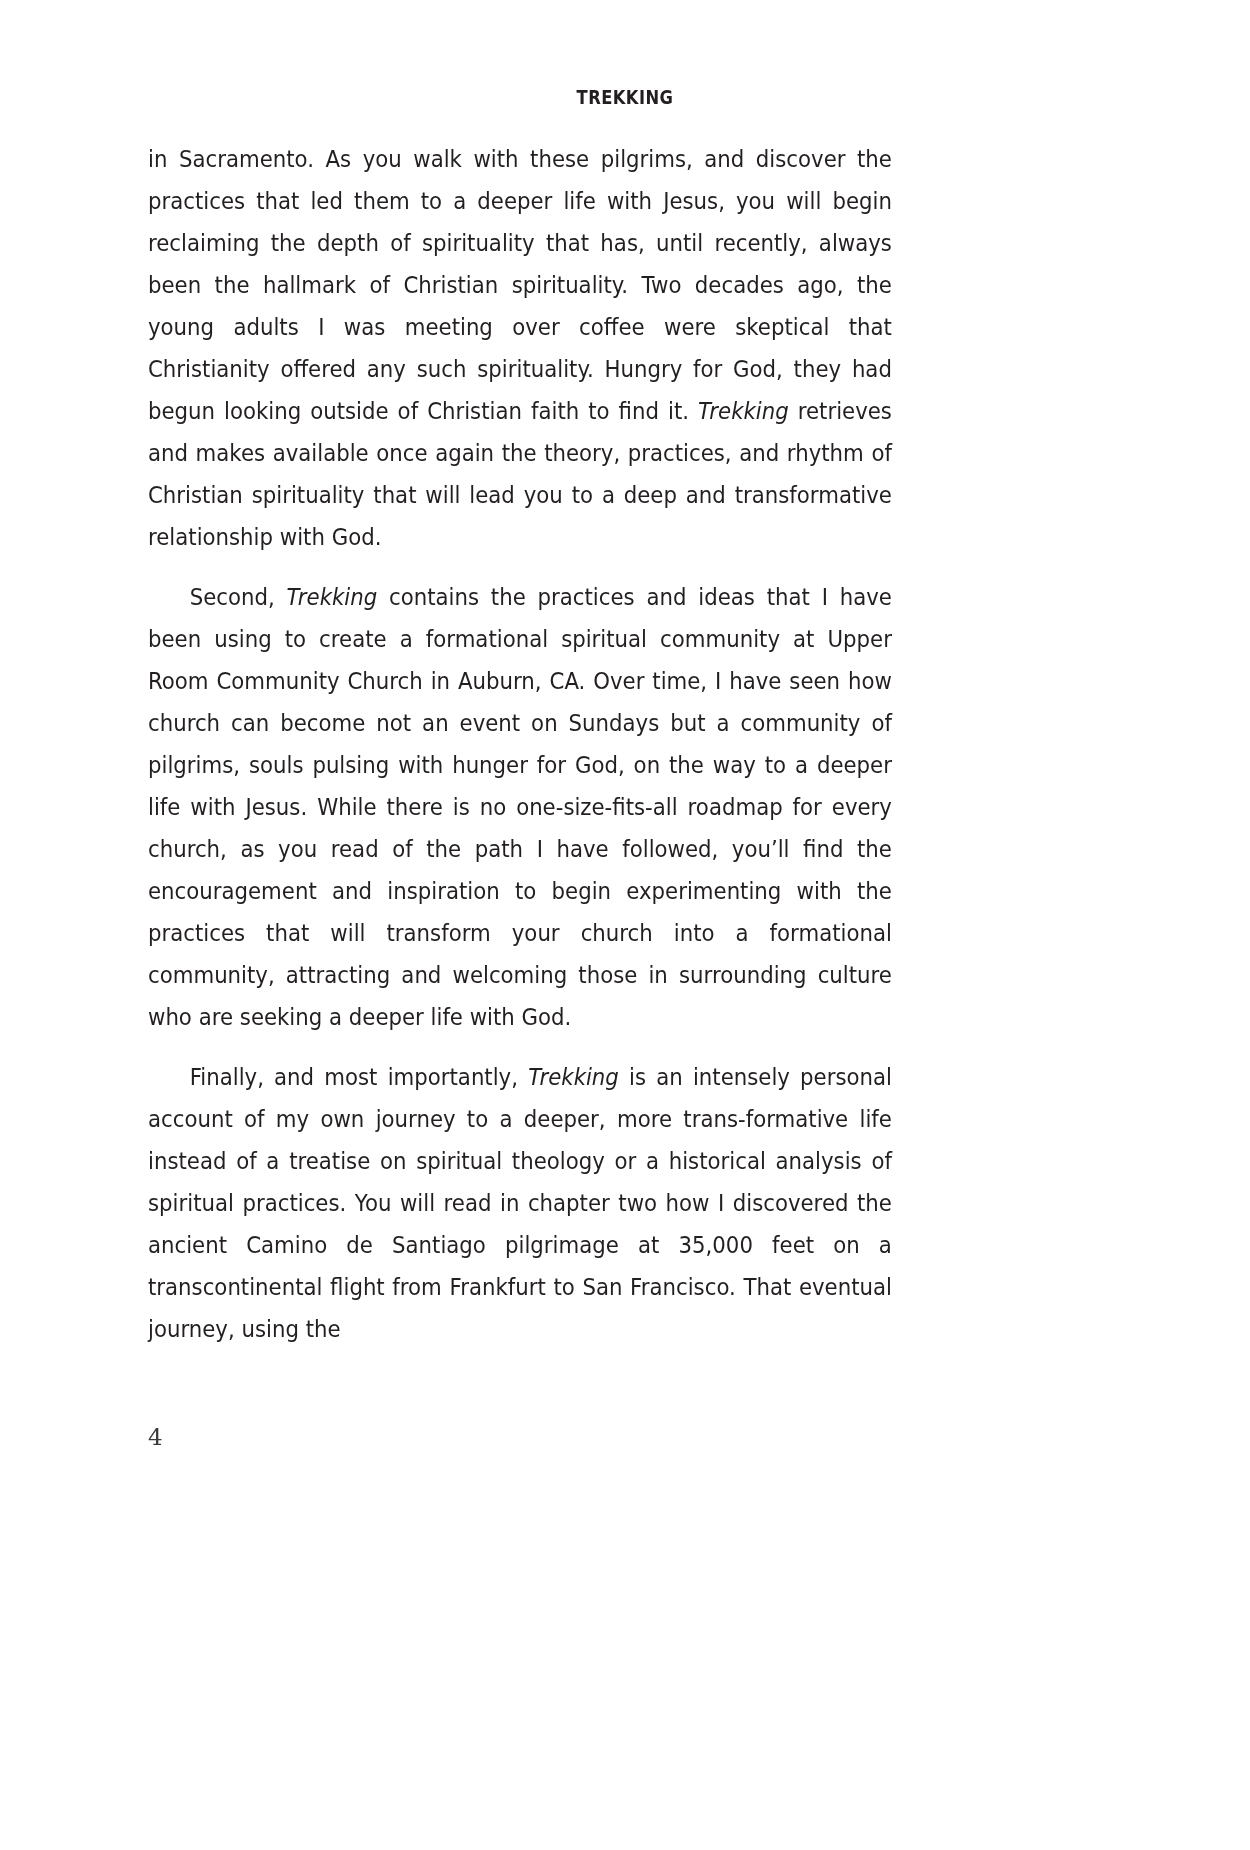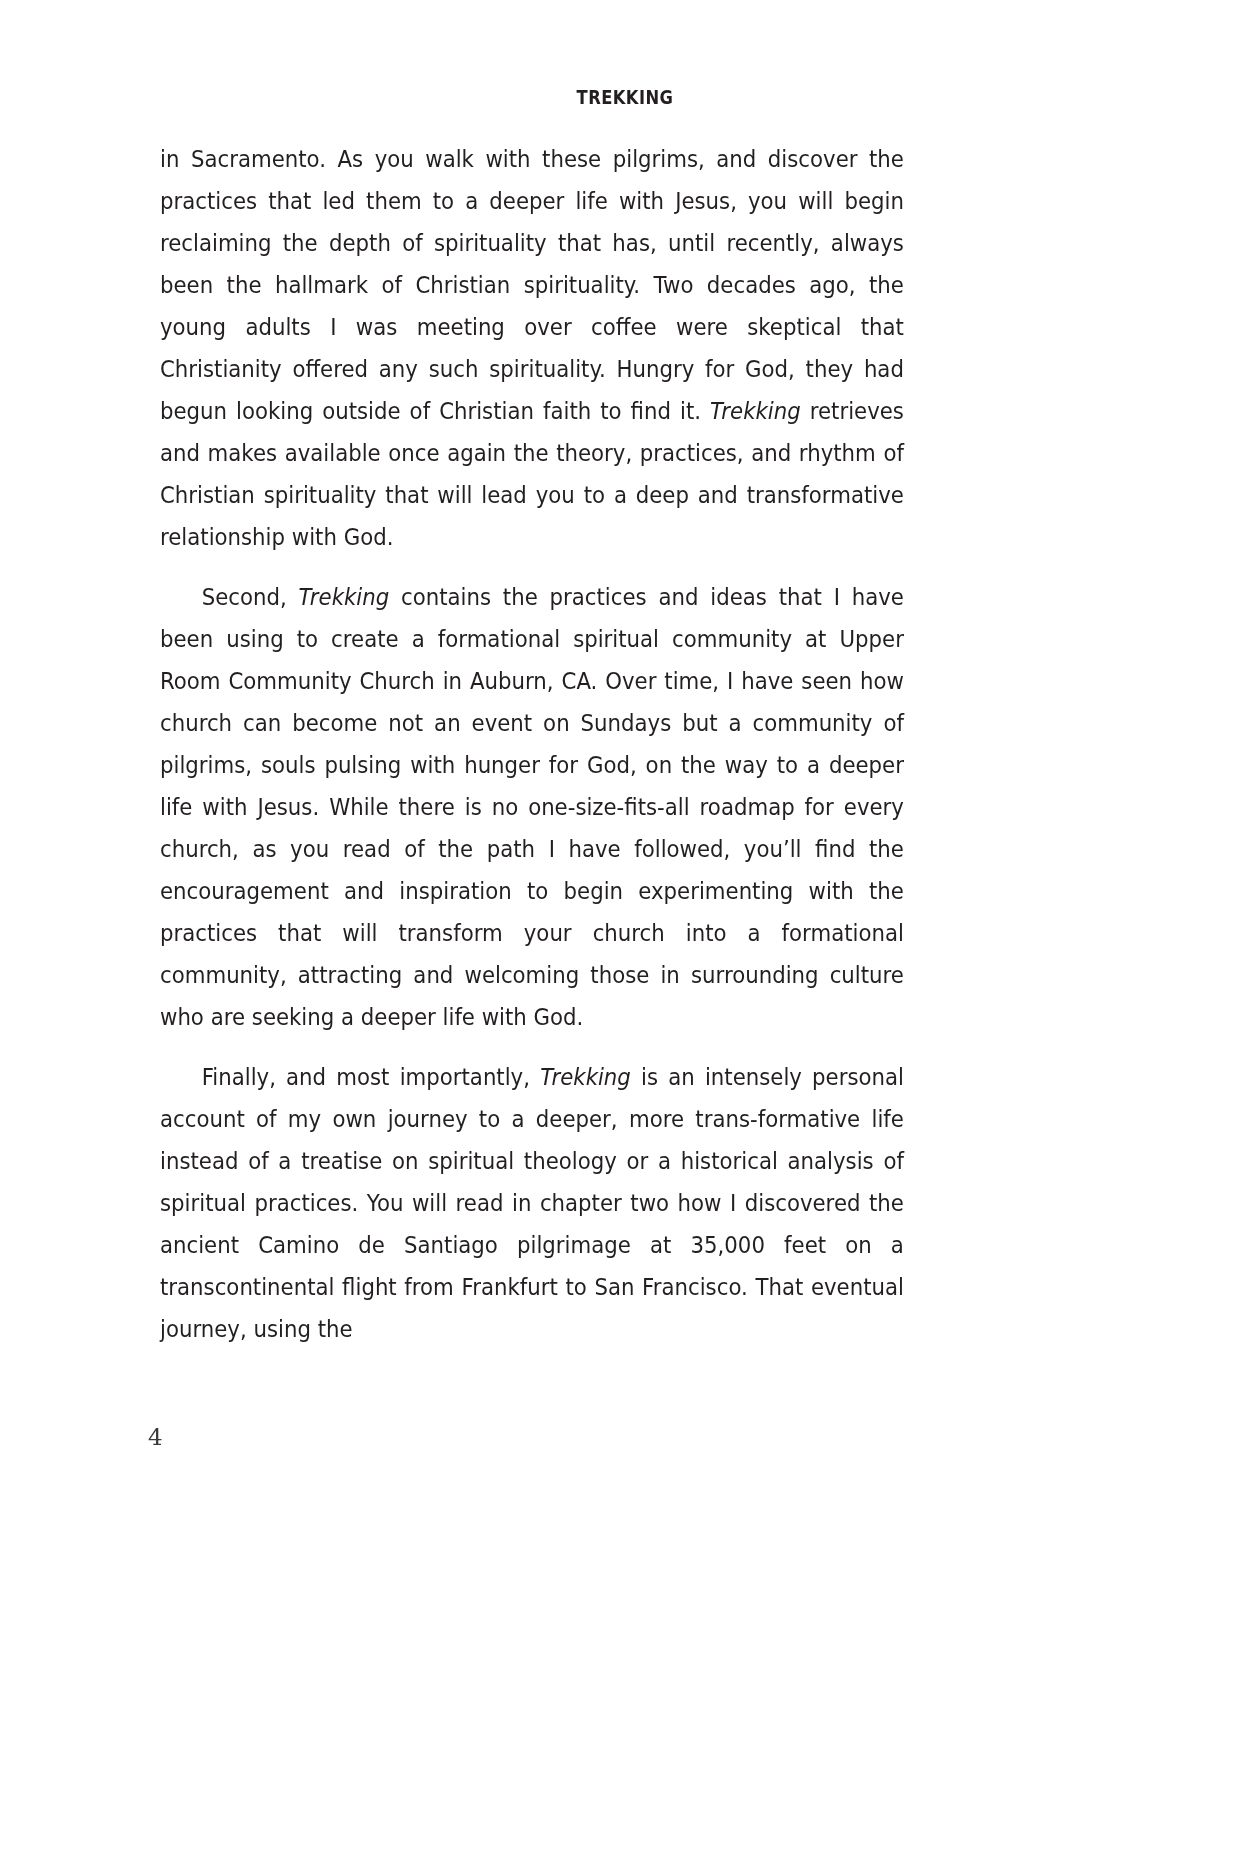--- a/index.html
+++ b/index.html
@@ -37,21 +37,20 @@
     letter-spacing: 0.5px;
     color: #231f20;
     transform: scaleX(0.86);
   }
 
   .body-col {
     position: absolute;
     top: 138px;
     left: 148px;
     width: 744px;
-    margin-left: 12px;
   }
 
   p.para {
     margin: 0;
     text-align: justify;
     text-justify: inter-word;
     font-family: "DejaVu Sans", sans-serif;
     font-size: 23.5px;
     line-height: 42px;
     color: #231f20;

